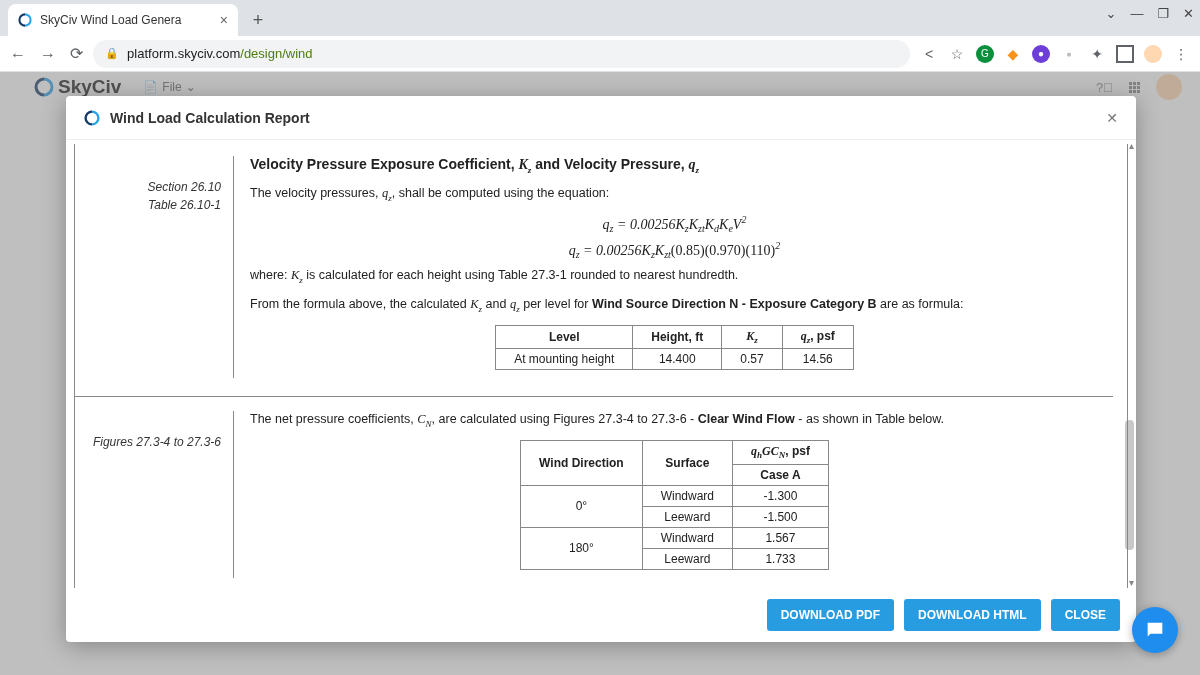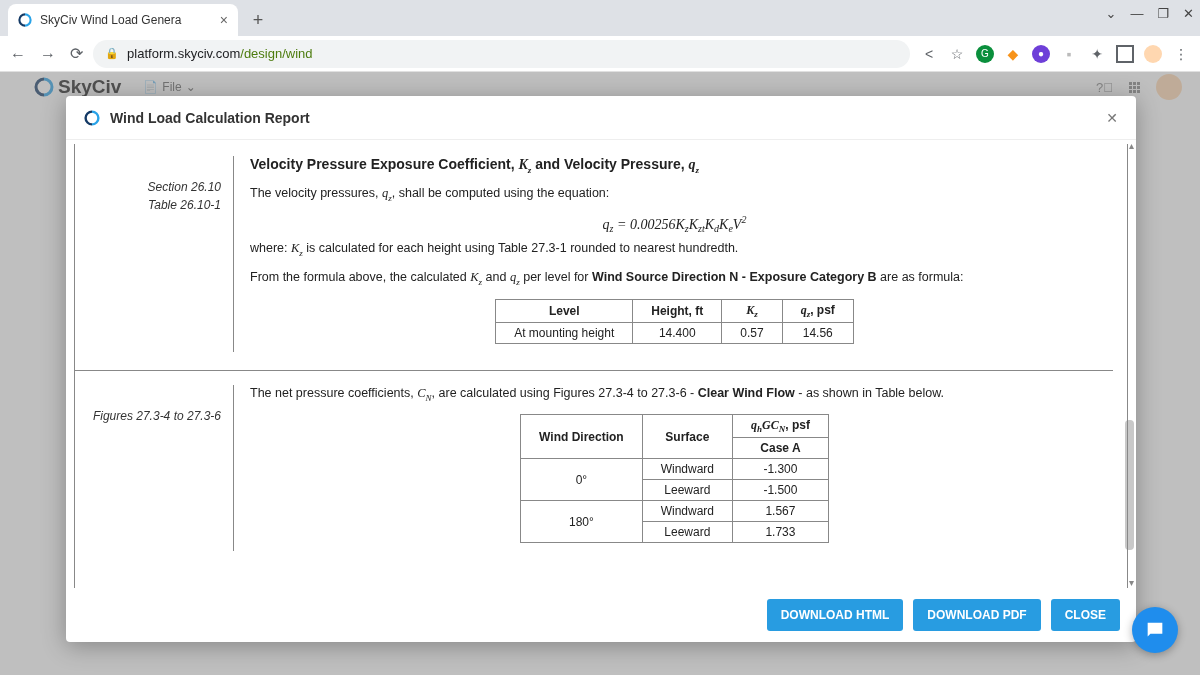--- a/index.html
+++ b/index.html
@@ -180,20 +180,23 @@
         <div class="main-col">
           <div class="sec-title">
             <span>Velocity Pressure Exposure Coefficient, </span><span class="mathvar">K<sub>z</sub></span><span> and Velocity Pressure, </span><span class="mathvar">q<sub>z</sub></span>
           </div>
           <div class="ptext">
             <span>The velocity pressures, </span><span class="mathvar">q<sub>z</sub></span><span>, shall be computed using the equation:</span>
           </div>
           <div class="formula">
             q<sub>z</sub> <span>= 0.00256</span>K<sub>z</sub>K<sub>zt</sub>K<sub>d</sub>K<sub>e</sub>V<sup>2</sup>
           </div>
+          <div class="formula">
+            q<sub>z</sub> <span>= 0.00256</span>K<sub>z</sub>K<sub>zt</sub><span style="font-style:normal">(0.85)(0.970)(110)</span><sup>2</sup>
+          </div>
           <div class="ptext">
             <span>where: </span><span class="mathvar">K<sub>z</sub></span><span> is calculated for each height using Table 27.3-1 rounded to nearest hundredth.</span>
           </div>
           <div class="ptext">
             <span>From the formula above, the calculated </span><span class="mathvar">K<sub>z</sub></span><span> and </span><span class="mathvar">q<sub>z</sub></span><span> per level for </span><span class="bold">Wind Source Direction N - Exposure Category B</span><span> are as formula:</span>
           </div>
           <table class="data-table">
             <tbody>
                 <tr>
               <th>Level</th>
@@ -252,22 +255,22 @@
             </tr>
           </tbody>
             </table>
         </div>
       </div>
 
     </div>
   </div>
 
   <div class="modal-footer">
+    <button class="btn">DOWNLOAD PDF</button>
     <button class="btn">DOWNLOAD HTML</button>
-    <button class="btn">DOWNLOAD PDF</button>
     <button class="btn">CLOSE</button>
   </div>
 </div>
 
 <div class="chat-bubble">
   <svg width="22" height="22" viewBox="0 0 24 24" fill="#fff">
       <path d="M4 4h16v12H7l-3 3z"></path>
     </svg>
 </div>
 

